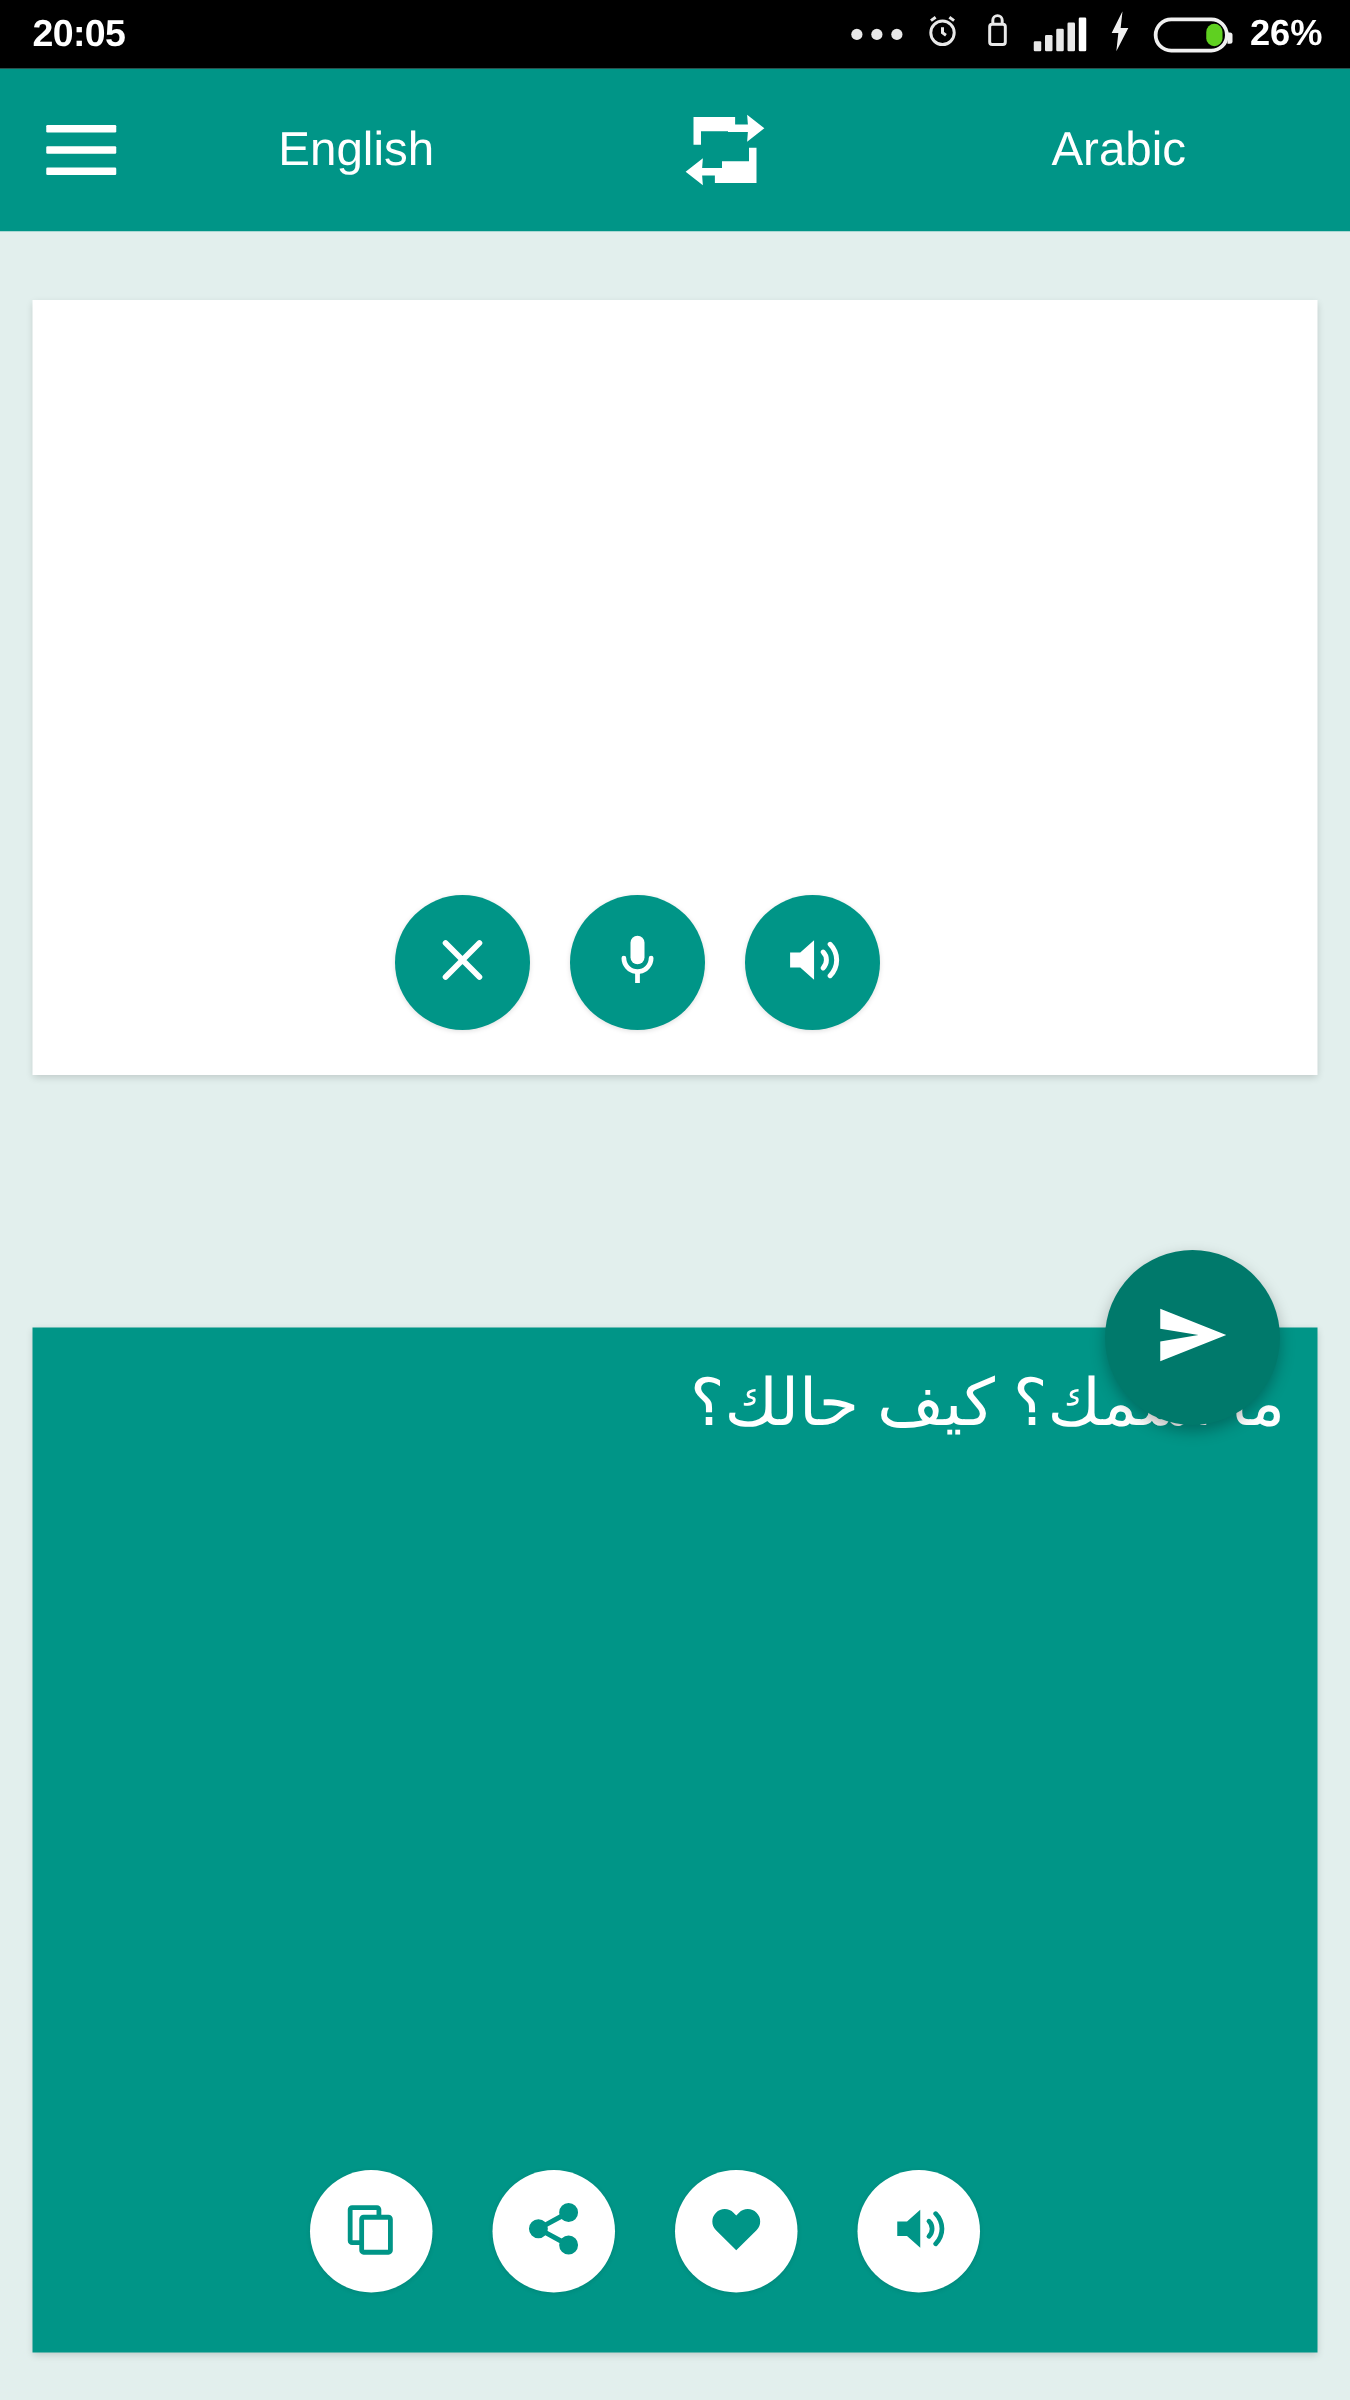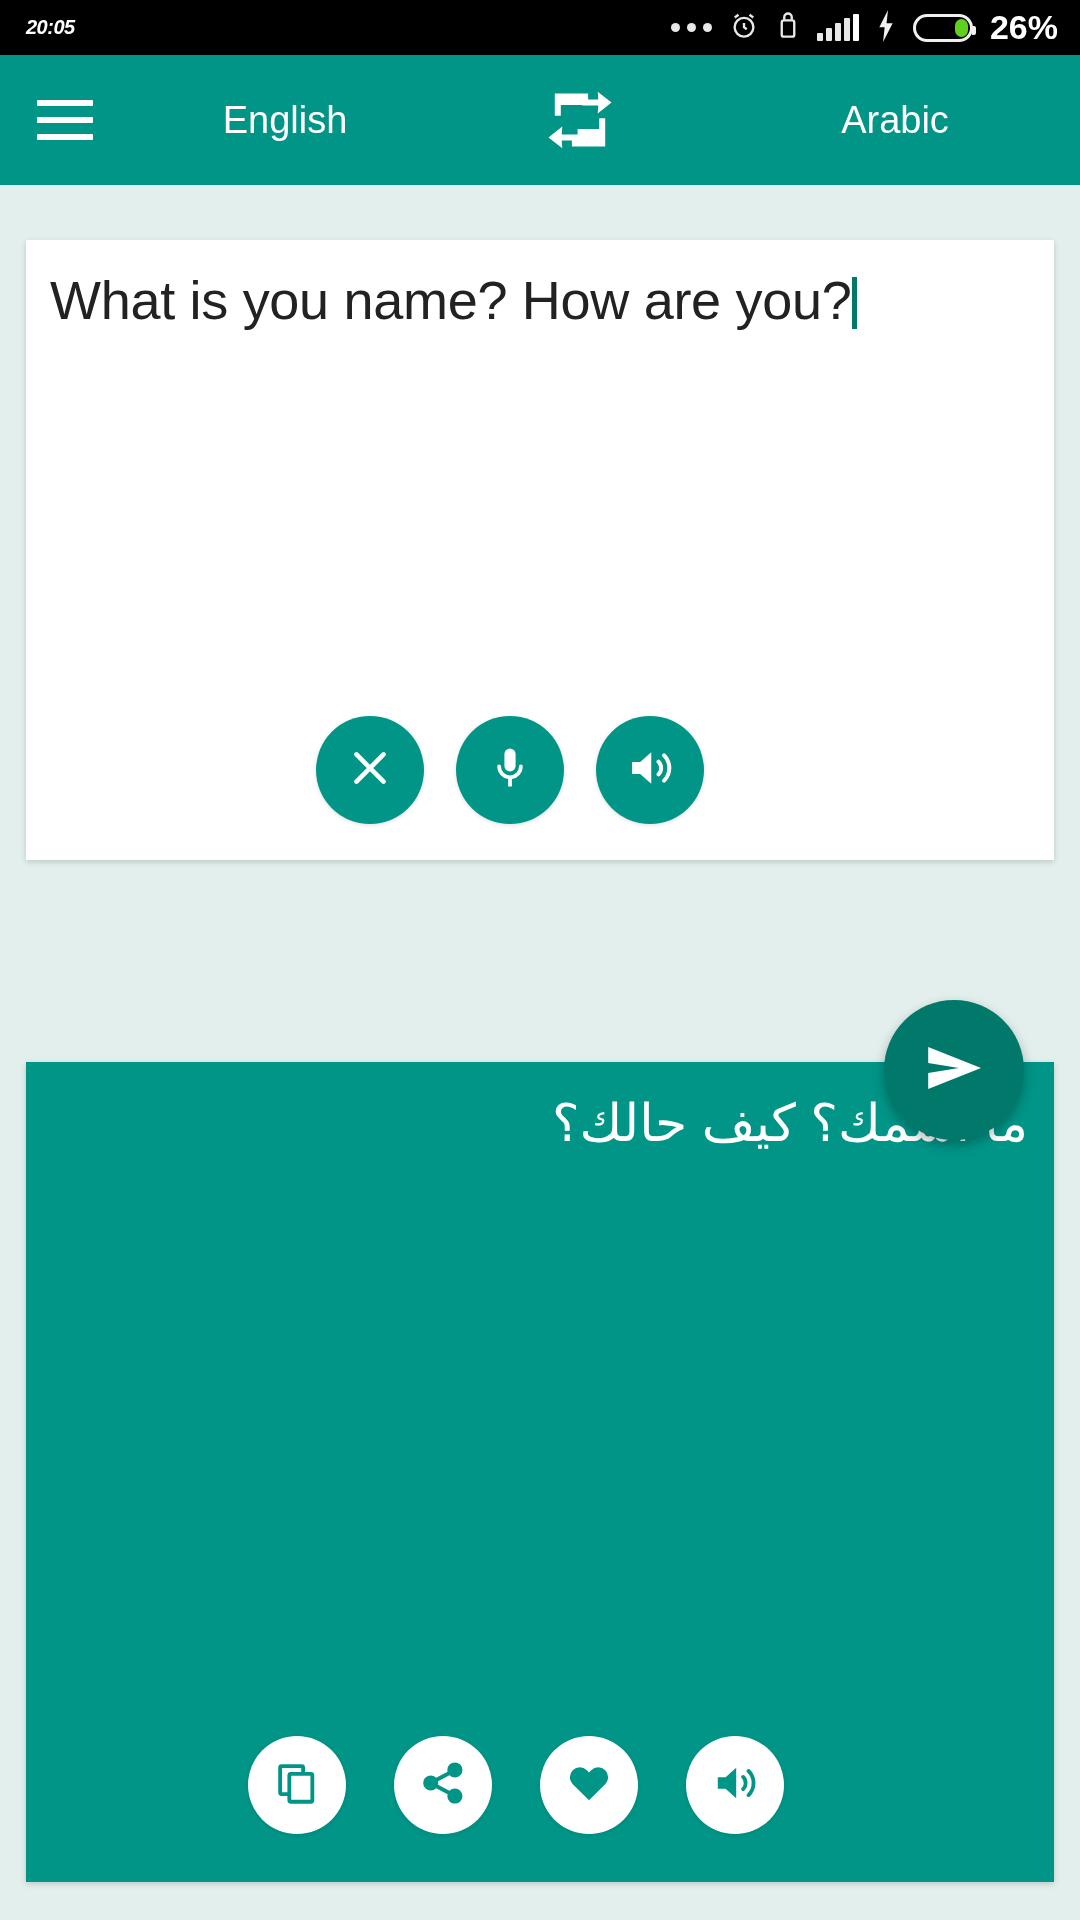--- a/index.html
+++ b/index.html
@@ -13,23 +13,22 @@
   
   .statusbar{
     position:absolute; top:0; left:0;
     width:1080px; height:55px;
     background:#000;
     display:flex; align-items:center;
     padding:0 22px 0 26px;
     color:#f2f2f2;
   }
   .status-time{
-    font-size:20px; font-weight:bold; letter-spacing:-0.5px;
+    font-size:30px; font-weight:bold; letter-spacing:-0.5px;
     color:#ffffff;
-    font-style:italic;
   }
   .status-right{
     margin-left:auto;
     display:flex; align-items:center; gap:17px;
   }
   .dots{ display:flex; gap:7px; align-items:center; }
   .dots i{ width:9px; height:9px; border-radius:50%; background:#e8e8e8; display:block; }
   .sig{ display:flex; align-items:flex-end; gap:3px; height:26px; }
   .sig b{ display:block; width:6px; background:#e8e8e8; border-radius:1px; }
   .sig b:nth-child(1){ height:8px; }
@@ -41,21 +40,21 @@
     width:60px; height:28px; border:3px solid #f0f0f0;
     border-radius:15px; position:relative;
     display:flex; justify-content:flex-end; align-items:center;
     padding:2px;
   }
   .batt::after{
     content:""; position:absolute; right:-6px; top:9px;
     width:4px; height:9px; background:#f0f0f0; border-radius:0 2px 2px 0;
   }
   .batt-fill{ height:100%; width:40%; background:#5fd020; border-radius:10px; }
-  .status-pct{ font-size:34px; font-weight:bold; color:#ffffff; }
+  .status-pct{ font-size:29px; font-weight:bold; color:#ffffff; }
 
   
   .appbar{
     position:absolute; top:55px; left:0;
     width:1080px; height:130px;
     background:#009587;
     display:flex; align-items:center;
   }
   .menu-btn{
     width:120px; display:flex; flex-direction:column;
@@ -190,21 +189,20 @@
   <div class="swap-btn">
     <svg width="66" height="72" viewBox="0 0 22 24" fill="#ffffff">
       <path d="M2.6 3.2h11.1v2.0h3.4l-0.2-2.6 4.6 3.6-4.6 3.6 0.2-2.6H11.8V7.0H4.6v3.6H2.6z"></path>
       <path d="M19.4 20.8H8.3v-2.0H4.9l0.2 2.6L0.5 17.8l4.6-3.6-0.2 2.6h5.3v-1.8h7.2v-3.6h2.0z"></path>
     </svg>
   </div>
   <div class="lang lang-tgt">Arabic</div>
 </div>
 
 <div class="card-input">
-  <div class="input-text"><span>What is you name? How are you?</span><span class="caret"></span></div>
 
   <div class="input-actions">
     <div class="tbtn">
       <span>
         <svg width="50" height="50" viewBox="0 0 24 24" fill="none" stroke="#ffffff" stroke-width="2.2" stroke-linecap="round">
           <path d="M5.5 5.5 18.5 18.5M18.5 5.5 5.5 18.5"></path>
         </svg>
       </span>
     </div>
     <div class="tbtn">

